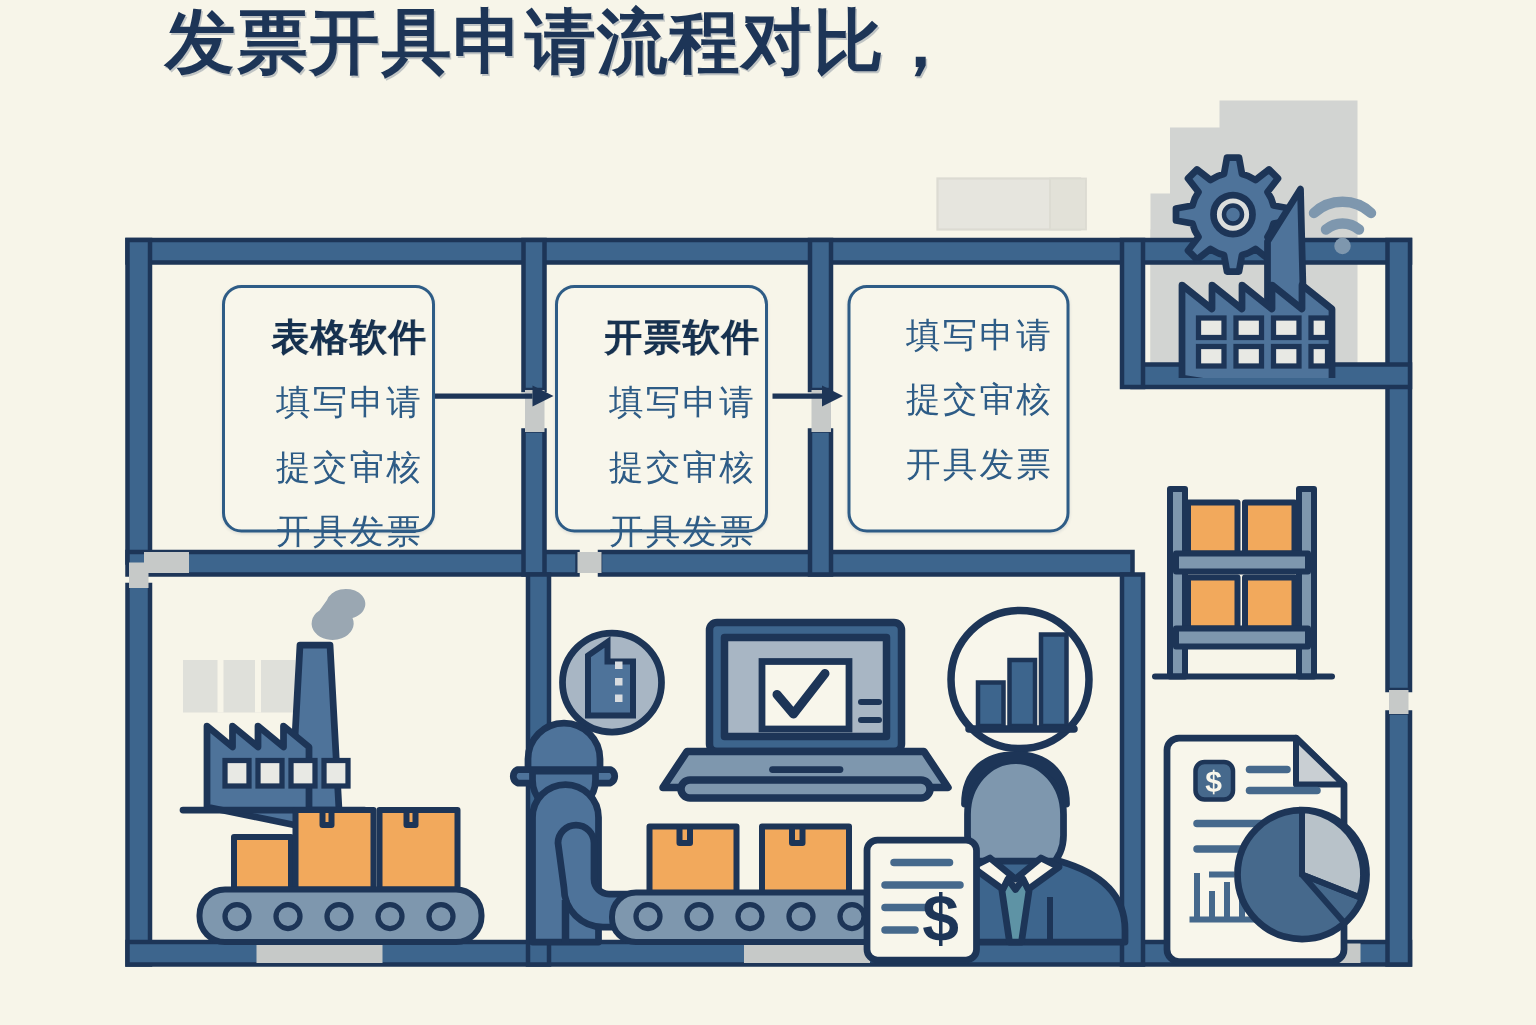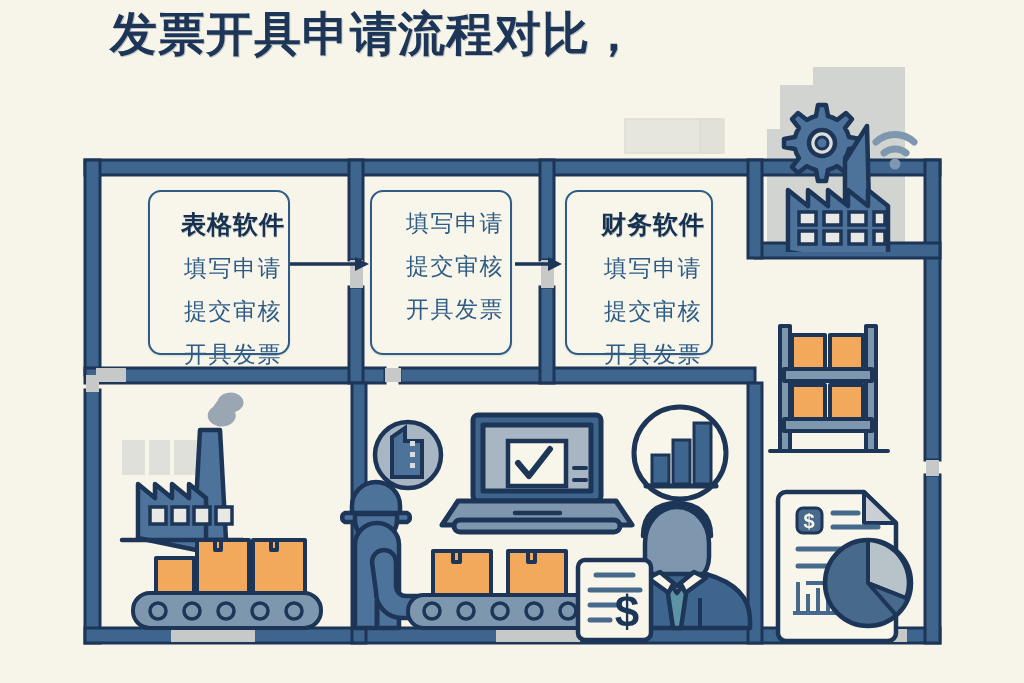--- a/index.html
+++ b/index.html
@@ -8,29 +8,28 @@
     background:#F7F5E9;
     font-family:"Liberation Sans","DejaVu Sans",sans-serif;
     overflow:hidden;
     position:relative;
   }
   #stage{position:absolute;left:0;top:0;width:1024px;height:683px;}
   #stage > svg{position:absolute;left:0;top:0;}
 
   
   #title{
-    position:absolute;left:110px;top:12px;width:700px;
+    position:absolute;left:110px;top:2px;width:700px;
     color:#1D3557;
     font-weight:bold;
     font-size:47px;
     line-height:1.12;
     letter-spacing:1px;
     z-index:40;
     text-shadow:1px 1px 0 rgba(29,53,87,.25);
-    font-family:Liberation Mono, monospace;
   }
   #title .ln{display:block;white-space:nowrap;}
 
   
   .card{
     position:absolute;
     background:#F8F6EB;
     border:2.5px solid #2E5C86;
     border-radius:13px;
     box-sizing:border-box;
@@ -316,25 +315,25 @@
   </div>
 
   <div class="card" style="left:148px;top:190px;width:142px;height:165px;">
     <div class="c-title">表格软件</div>
     <div class="c-step">填写申请</div>
     <div class="c-step">提交审核</div>
     <div class="c-step">开具发票</div>
   </div>
 
   <div class="card" style="left:370px;top:190px;width:142px;height:165px;">
+    <div class="c-title">开票软件</div>
     <div class="c-step">填写申请</div>
     <div class="c-step">提交审核</div>
     <div class="c-step">开具发票</div>
   </div>
 
   <div class="card" style="left:565px;top:190px;width:148px;height:165px;">
-    <div class="c-title">财务软件</div>
     <div class="c-step">填写申请</div>
     <div class="c-step">提交审核</div>
     <div class="c-step">开具发票</div>
   </div>
 
 </div>
 
 </body></html>

